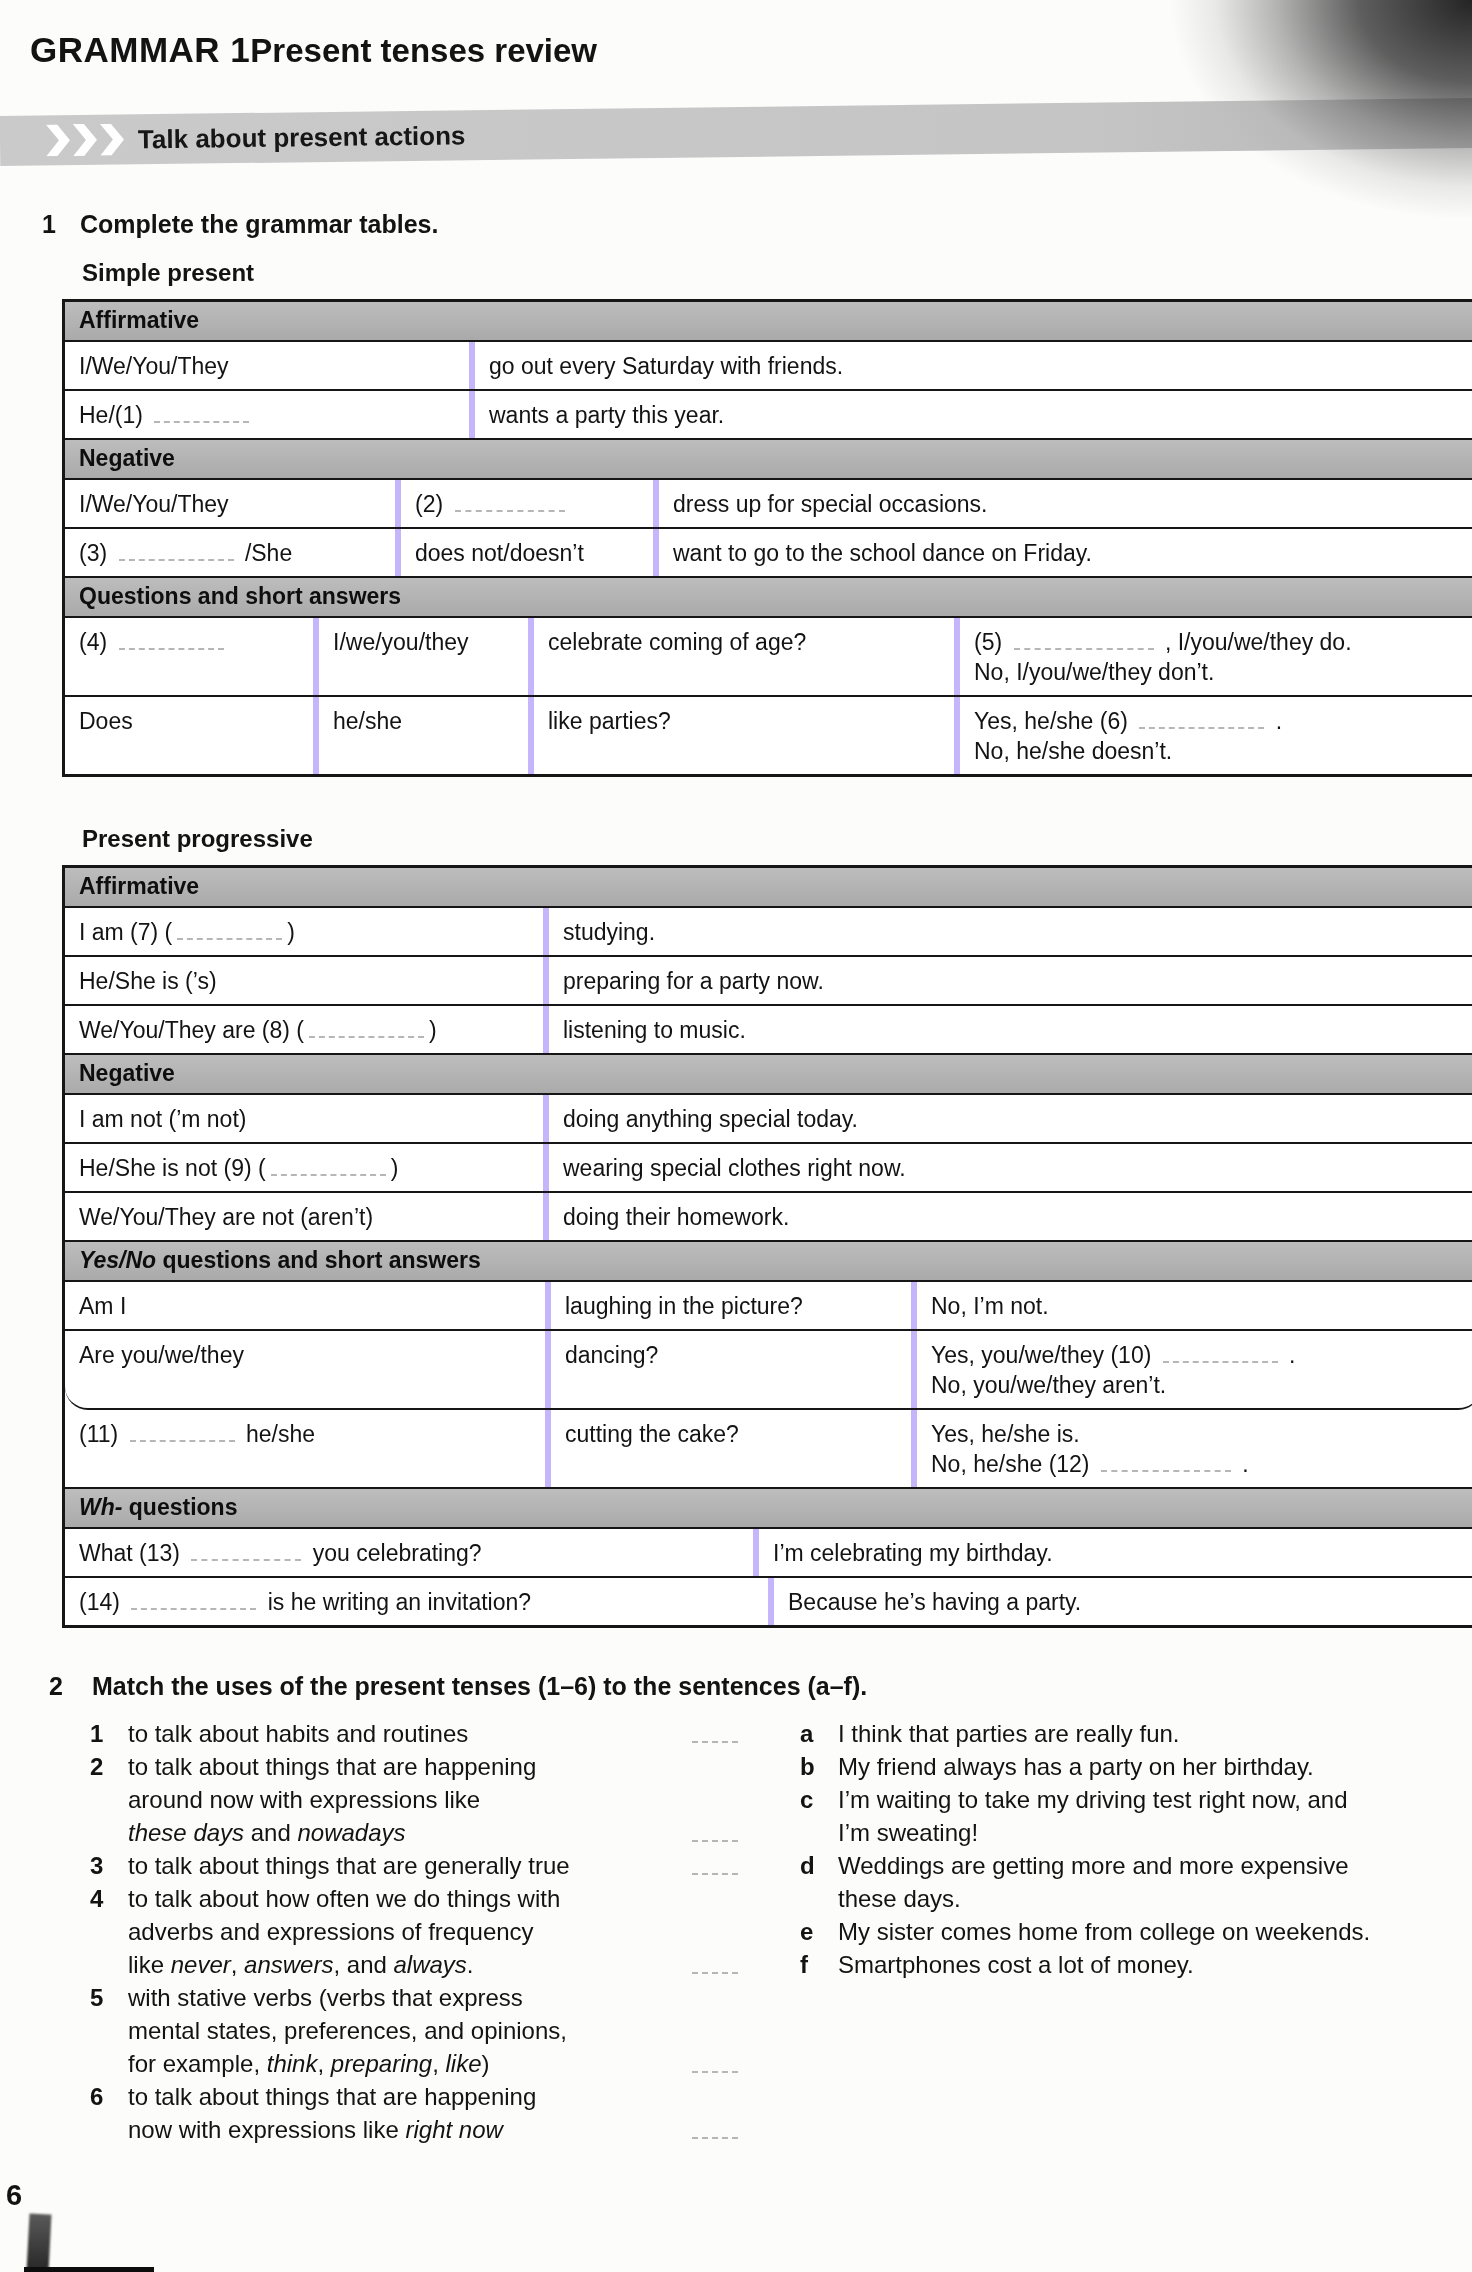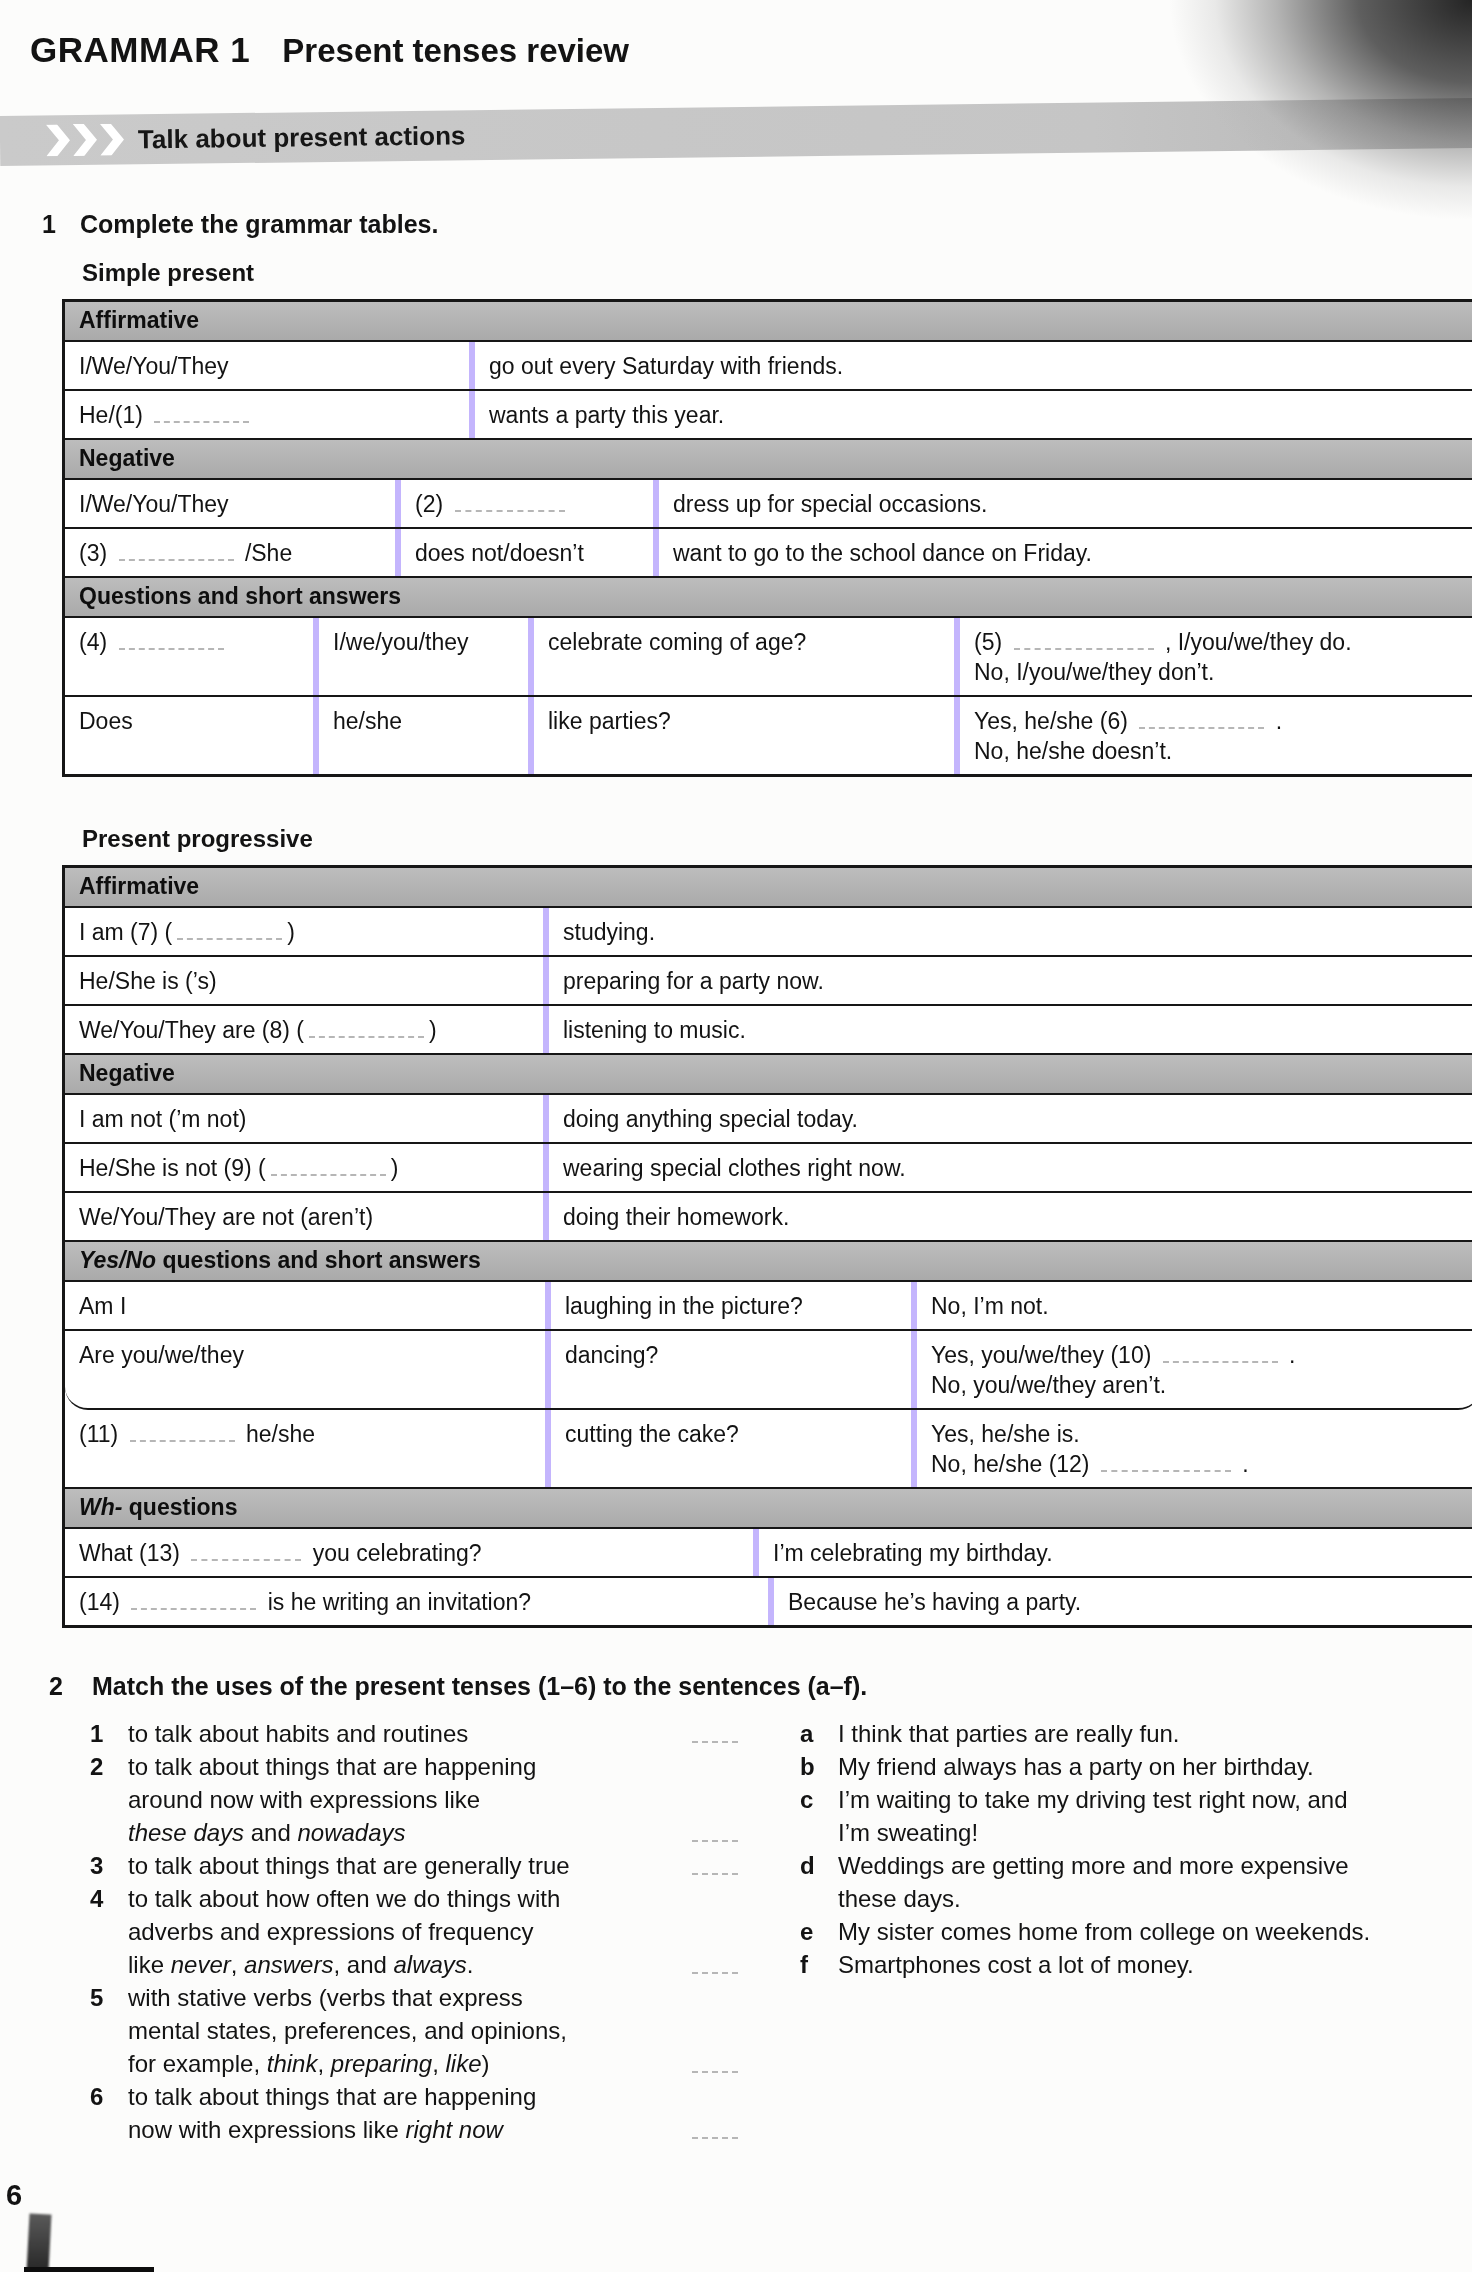--- a/index.html
+++ b/index.html
@@ -7,21 +7,21 @@
     width:1472px;height:2272px;position:relative;overflow:hidden;
     background:#fcfcfb;color:#131313;
     font-family:"Liberation Sans",sans-serif;
   }
   .corner-shadow{
     position:absolute;top:0;right:0;width:315px;height:275px;pointer-events:none;z-index:6;
     background:radial-gradient(ellipse 120% 100% at 100% 0%,
       rgba(20,20,20,.93) 0%, rgba(55,55,55,.8) 30%, rgba(110,110,110,.5) 52%,
       rgba(175,175,175,.25) 68%, rgba(245,245,245,0) 80%);
   }
-  .doc-title{padding:30px 0 0 30px;display:flex;align-items:baseline;gap:32px;}
+  .doc-title{padding:30px 0 0 30px;display:flex;align-items:baseline;gap:0;}
   .course-label{font-size:35px;font-weight:900;letter-spacing:.5px;}
   .page-title{font-size:33px;font-weight:800;}
 
   .banner{
     margin-top:46px;height:50px;width:103%;
     background:linear-gradient(90deg,#cacaca 0%,#c5c5c5 70%,#b2b2b2 100%);
     display:flex;align-items:center;padding-left:46px;
     transform:rotate(-0.7deg);transform-origin:left center;z-index:1;position:relative;
   }
   .chevrons{display:flex;gap:3px;}

